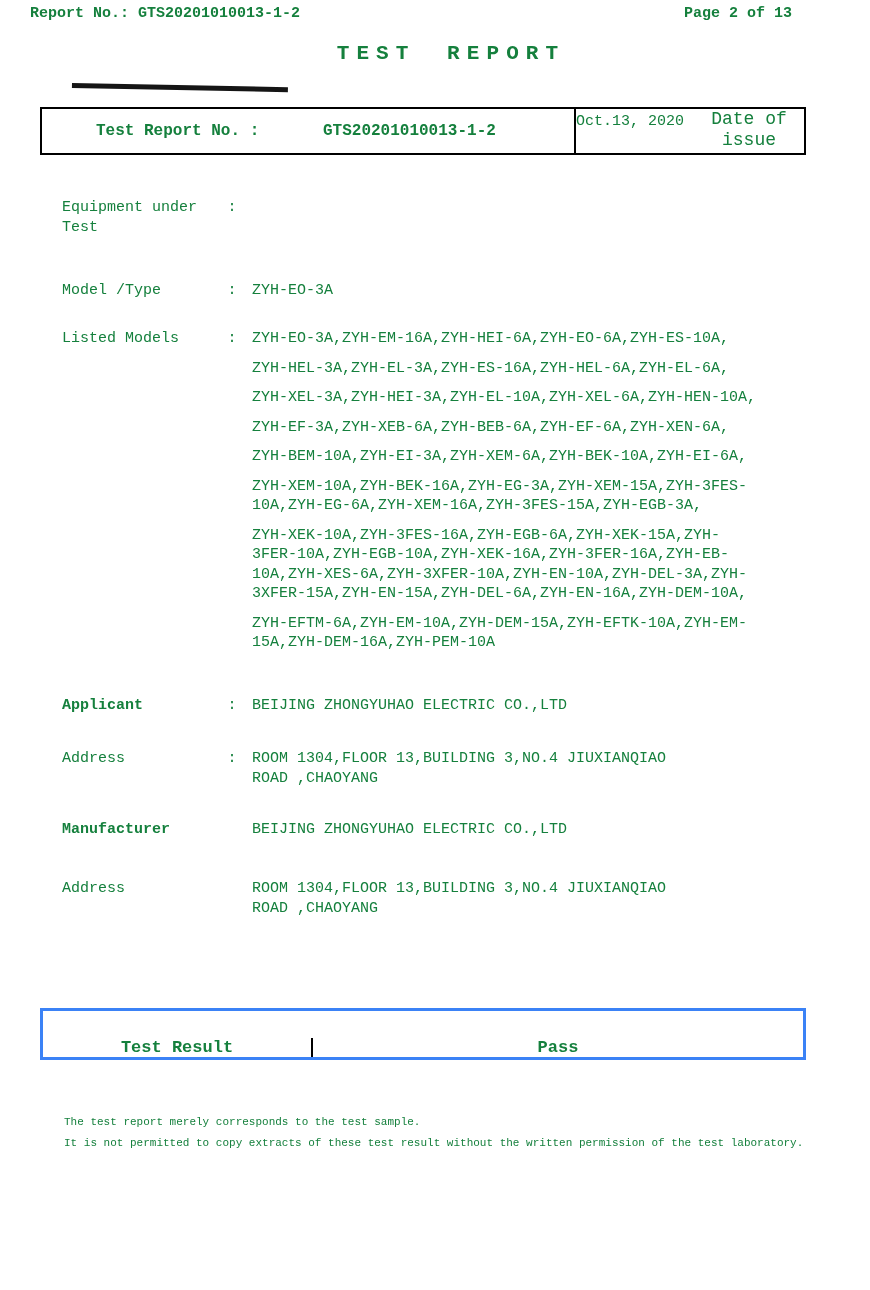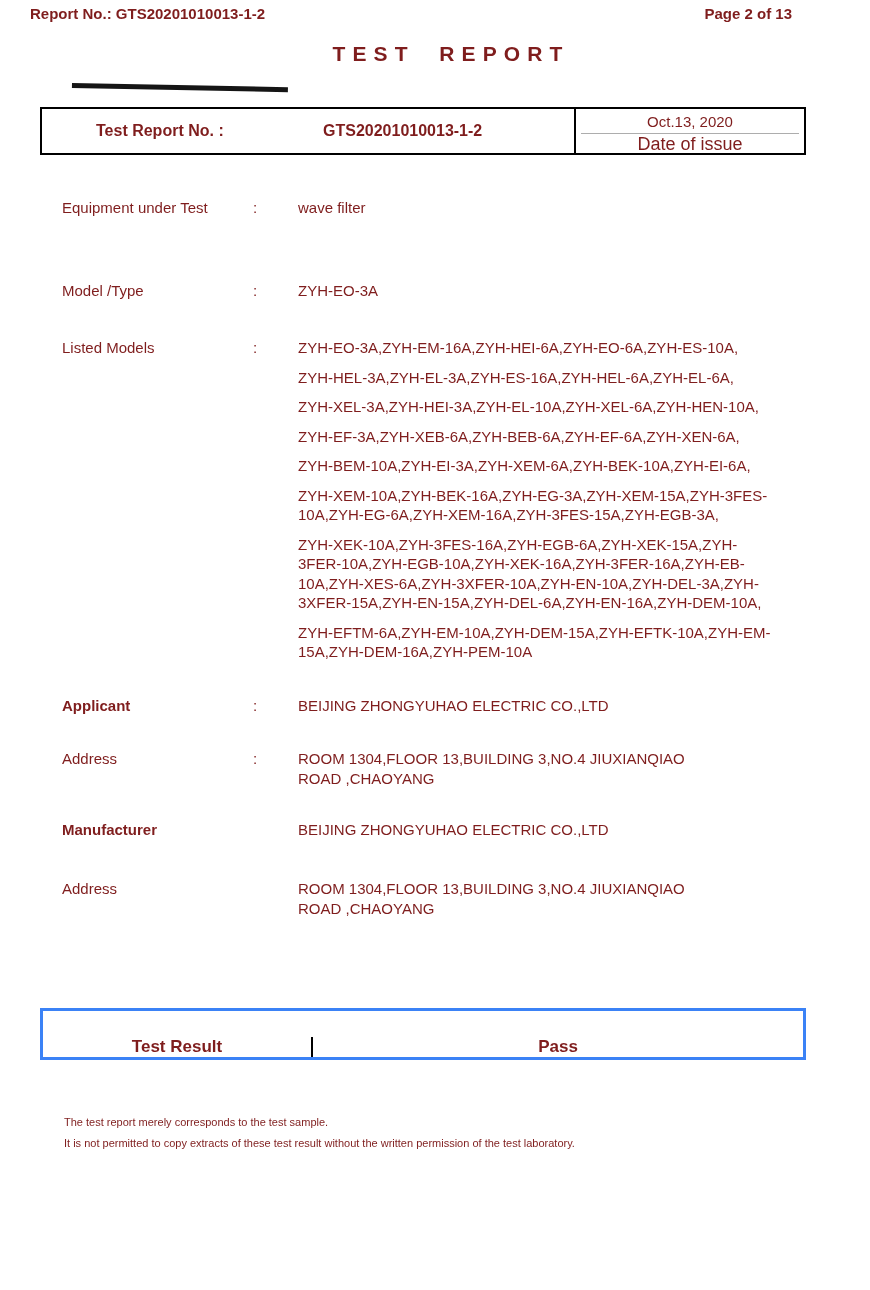--- a/index.html
+++ b/index.html
@@ -1,22 +1,22 @@
 <!DOCTYPE html>
 <html><head>
 <meta charset="utf-8">
 <style>
   * { margin:0; padding:0; box-sizing:border-box; }
   html,body { background:#fff; }
   .page {
     position:relative;
     width:870px; height:1290px;
     background:#ffffff;
-    font-family:Liberation Sans, sans-serif;
-    color:#7f1d1d;
+    font-family:Liberation Mono, monospace;
+    color:#15803d;
     overflow:hidden;
   }
 
   
   .hdr-left  { position:absolute; left:30px; top:5px; font-size:15px; font-weight:bold; }
   .hdr-right { position:absolute; right:78px; top:5px; font-size:15px; font-weight:bold; }
 
   
   .doc-title {
     position:absolute; top:42px; left:0; width:100%;
@@ -31,35 +31,35 @@
   }
 
   
   .report-table {
     position:absolute; left:40px; top:107px; width:766px; height:48px;
     border:2.5px solid #000; display:flex;padding-left:46px;
   }
   .rt-left { width:488px; border-right:2px solid #000; position:relative; }
   .rt-label { position:absolute; left:8px; top:50%; transform:translateY(-50%); font-size:16px; font-weight:bold; white-space:nowrap; }
   .rt-num   { position:absolute; left:235px; top:50%; transform:translateY(-50%); font-size:16px; font-weight:bold; white-space:nowrap; }
-  .rt-right { flex:1; display:flex; flex-direction:column; }
+  .rt-right { flex:1; display:flex; flex-direction:row; }
   .rt-date  { height:24px; line-height:25px; text-align:center; font-size:15px; }
   .rt-sep   { border-top:1.5px solid #adadad; margin:0 5px; }
   .rt-cap   { flex:1; text-align:center; font-size:18px; line-height:21px; }
 
   
-  .info-row { position:absolute; left:62px; width:770px; display:flex; font-size:15px; line-height:20px;gap:23px; }
+  .info-row { position:absolute; left:62px; width:770px; display:flex; font-size:15px; line-height:20px; }
   .info-row .label { width:150px; flex:0 0 150px; }
   .info-row .colon { width:40px; flex:0 0 40px; text-align:center; }
   .info-row .value { flex:1; white-space:pre-line; }
   .label-bold { font-weight:bold; }
 
   #row-equipment    { top:198px; }
   #row-model        { top:281px; }
-  #row-listed       { top:338px; }
+  #row-listed       { top:329px; }
   #row-applicant    { top:696px; }
   #row-address1     { top:749px; }
   #row-manufacturer { top:820px; }
   #row-address2     { top:879px; }
 
   .paras .para { white-space:pre-line; line-height:19.5px; margin-bottom:10px; }
 
   
   .result-table {
     position:absolute; left:40px; top:1008px; width:766px; height:52px;
@@ -99,21 +99,20 @@
     <div class="rt-right">
       <div class="rt-date">Oct.13, 2020</div>
       <div class="rt-sep"></div>
       <div class="rt-cap">Date of issue</div>
     </div>
   </div>
 
   <div class="info-row" id="row-equipment">
     <div class="label">Equipment under Test</div>
     <div class="colon">:</div>
-    <div class="value">wave filter</div>
   </div>
 
   <div class="info-row" id="row-model">
     <div class="label">Model /Type</div>
     <div class="colon">:</div>
     <div class="value">ZYH-EO-3A</div>
   </div>
 
   <div class="info-row" id="row-listed">
     <div class="label">Listed Models</div>

